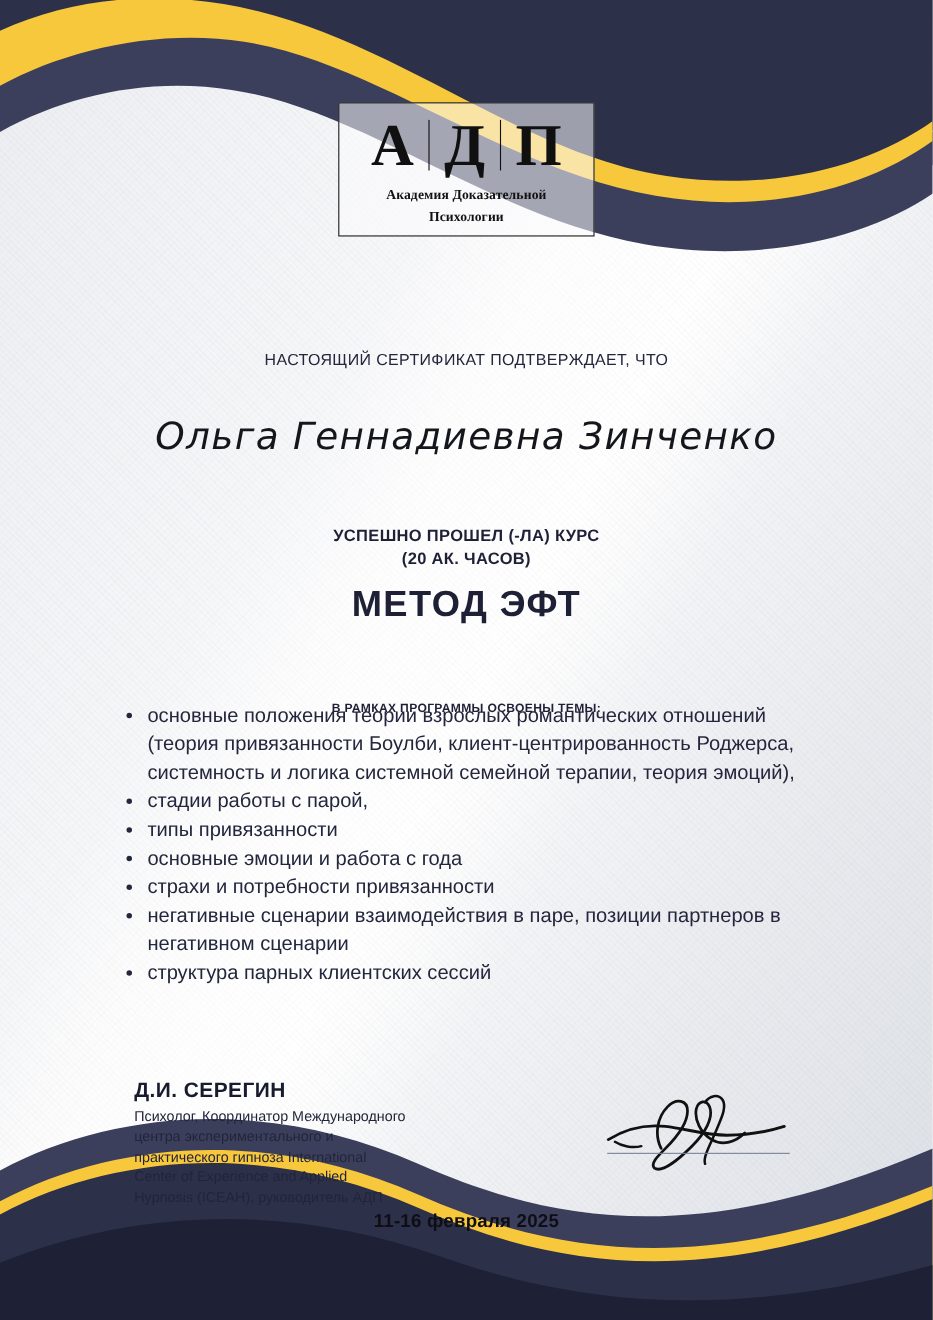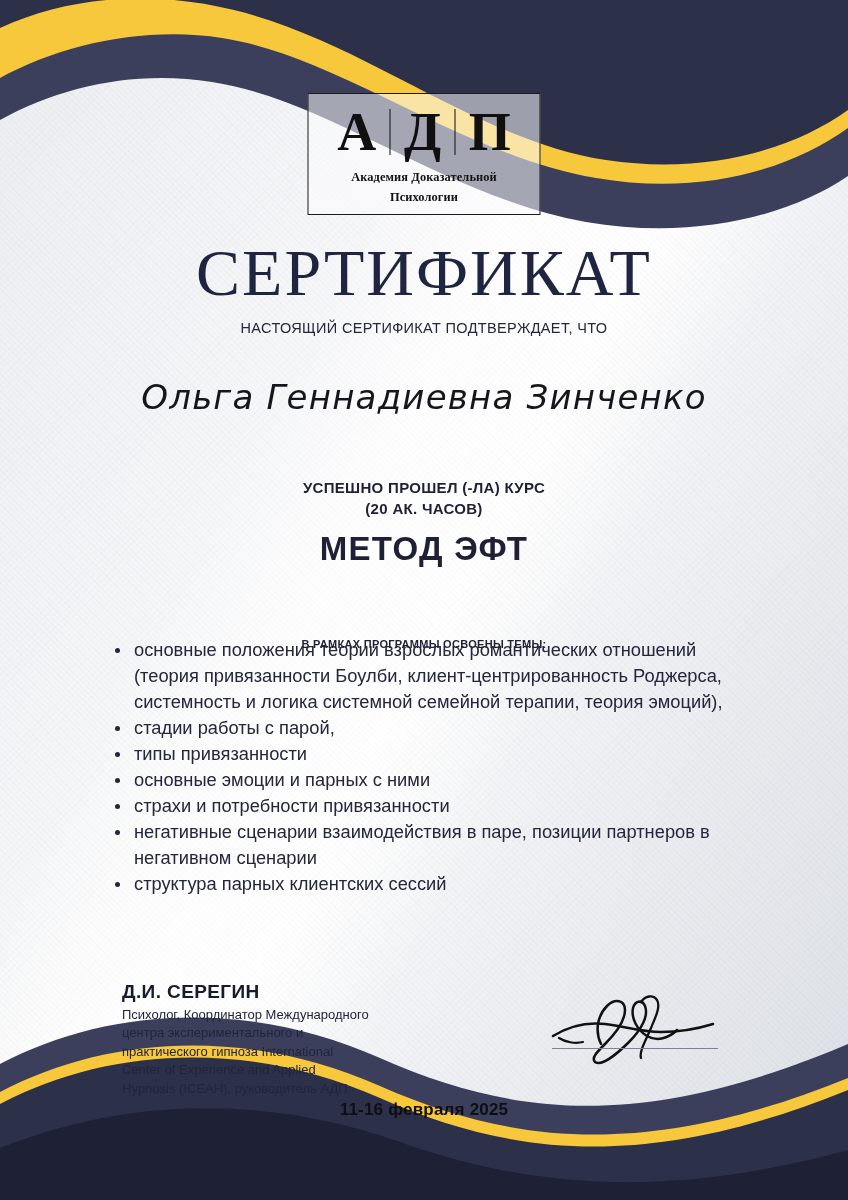--- a/index.html
+++ b/index.html
@@ -240,37 +240,36 @@
         <span class="l">Д</span>
         <span class="sep"></span>
         <span class="l">П</span>
       </div>
       <div class="logo-sub">
         <div>Академия Доказательной</div>
         <div>Психологии</div>
       </div>
     </div>
 
-    <div class="cert-title">СЕРТИФИКАТ</div>
     <div class="cert-subtitle">НАСТОЯЩИЙ СЕРТИФИКАТ ПОДТВЕРЖДАЕТ, ЧТО</div>
 
     <div class="recipient">Ольга Геннадиевна Зинченко</div>
 
     <div class="course-pre">
       <div>УСПЕШНО ПРОШЕЛ (-ЛА) КУРС</div>
       <div>(20 АК. ЧАСОВ)</div>
     </div>
     <div class="course-name">МЕТОД ЭФТ</div>
 
     <div class="topics-head">В РАМКАХ ПРОГРАММЫ ОСВОЕНЫ ТЕМЫ:</div>
     <ul class="topics-list" id="topics-list">
         <li>основные положения теории взрослых романтических отношений (теория привязанности Боулби, клиент-центрированность Роджерса, системность и логика системной семейной терапии, теория эмоций),</li>
         <li>стадии работы с парой,</li>
         <li>типы привязанности</li>
-        <li>основные эмоции и парных с ними</li>
+        <li>основные эмоции и работа с года</li>
         <li>страхи и потребности привязанности</li>
         <li>негативные сценарии взаимодействия в паре, позиции партнеров в негативном сценарии</li>
         <li>структура парных клиентских сессий</li>
       </ul>
 
     <div class="sig-name">Д.И. СЕРЕГИН</div>
     <div class="sig-desc">Психолог, Координатор Международного центра экспериментального и практического гипноза International Center of Experience and Applied Hypnosis (ICEAH), руководитель АДП</div>
 
     <svg class="sig-mark" viewBox="0 0 180 78">
       <g fill="none" stroke="#111" stroke-linecap="round" stroke-linejoin="round">

